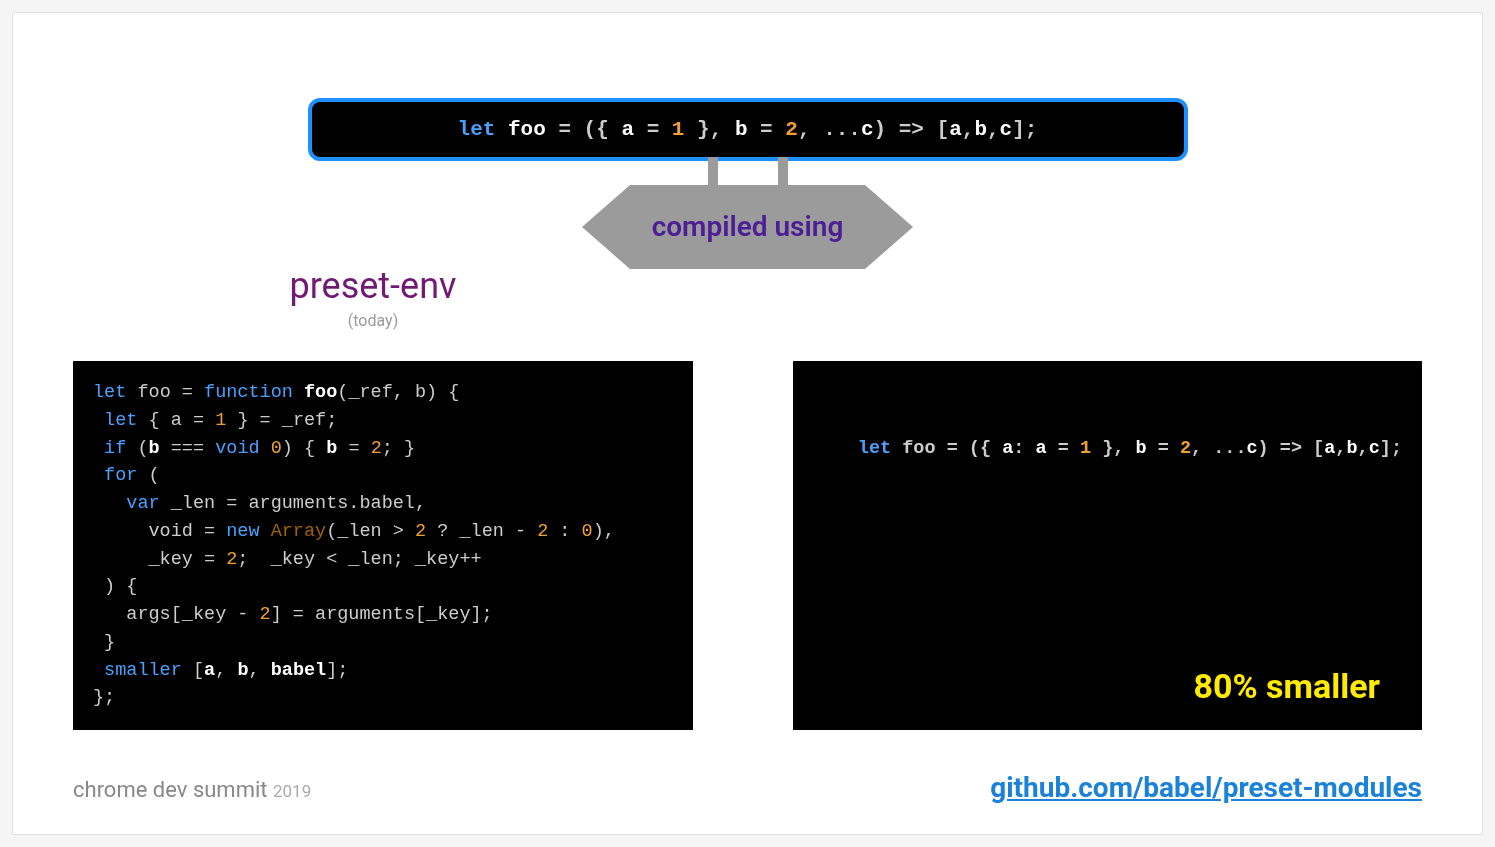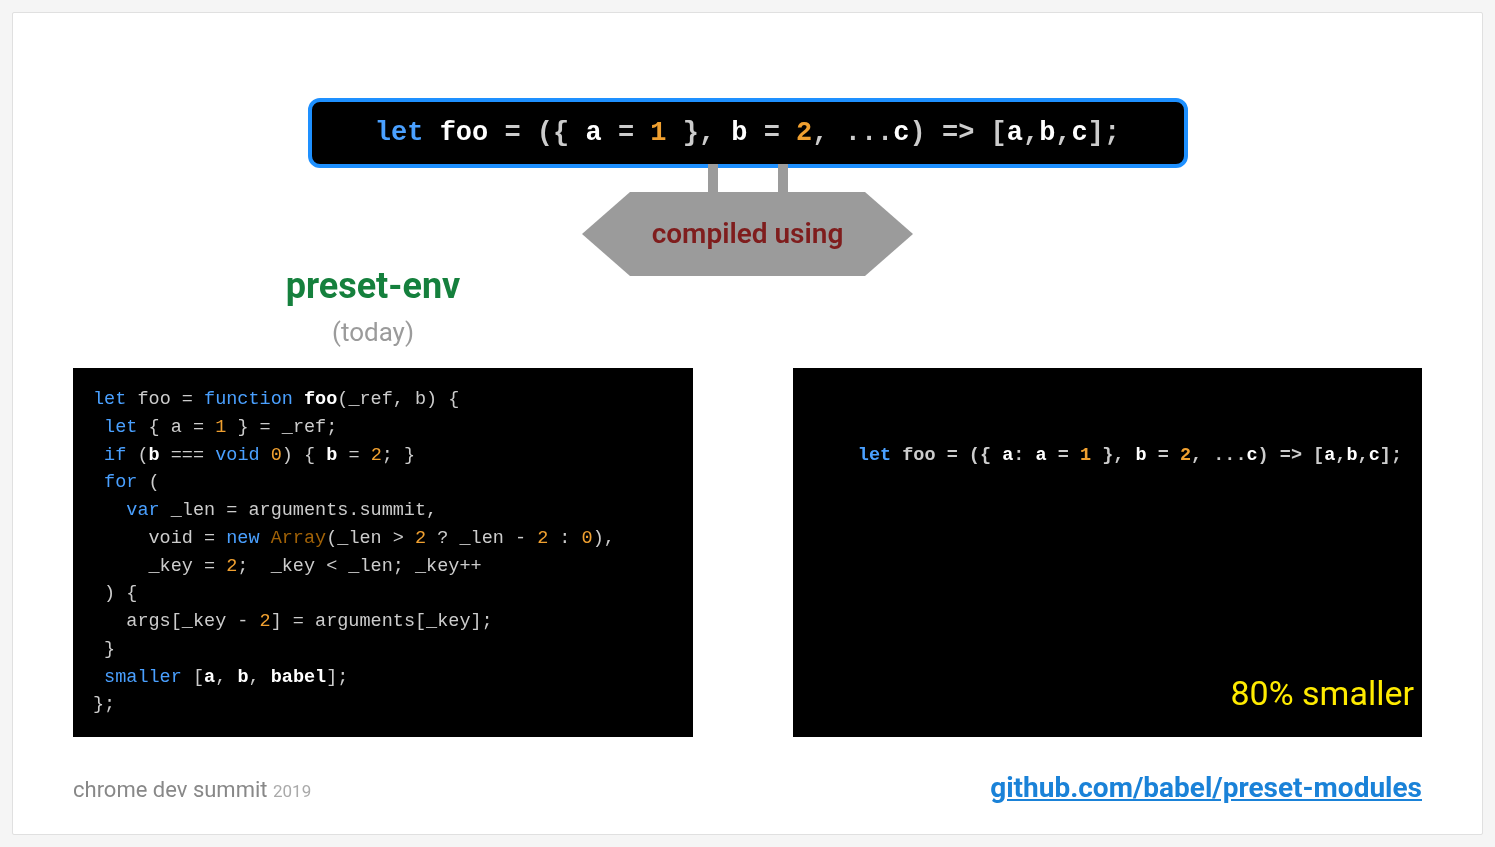--- a/index.html
+++ b/index.html
@@ -19,21 +19,21 @@
     padding: 60px 60px 40px 60px;
   }
   .top-code {
     margin: 25px auto 0 auto;
     width: 880px;
     background: #000;
     border: 4px solid #1e90ff;
     border-radius: 12px;
     padding: 16px 28px;
     font-family: "SFMono-Regular", Consolas, "Courier New", monospace;
-    font-size: 27px;
+    font-size: 21px;
     font-weight: 600;
     color: #fff;
     white-space: pre;
     text-align: center;
   }
   .connector-row {
     display: flex;
     justify-content: center;
     margin-top: -4px;
   }
@@ -69,21 +69,21 @@
     border-right: 48px solid #9b9b9b;
   }
   .arrow-head-r {
     width: 0; height: 0;
     border-top: 42px solid transparent;
     border-bottom: 42px solid transparent;
     border-left: 48px solid #9b9b9b;
   }
   .arrow-body {
     background: #9b9b9b;
-    color: #7f1d1d;
+    color: #4c1d95;
     font-size: 28px;
     font-weight: 600;
     padding: 24px 22px;
     line-height: 36px;
   }
   .labels {
     position: absolute;
     top: 252px;
     left: 0;
     right: 0;
@@ -91,27 +91,27 @@
     justify-content: space-between;
     padding: 0 60px;
   }
   .label-col {
     width: 600px;
     text-align: center;
   }
   .label-col.right { margin-left: auto; }
   .label-title {
     font-size: 36px;
-    font-weight: 700;
-    color: #15803d;
+    font-weight: 400;
+    color: #701a75;
   }
   .label-sub {
-    font-size: 26px;
+    font-size: 16px;
     color: #9b9b9b;
-    margin-top: 10px;
+    margin-top: 4px;
   }
   .panels {
     display: flex;
     gap: 100px;
     margin-top: 92px;
   }
   .panel {
     flex: 1;
     background: #000;
     padding: 18px 20px;
@@ -120,25 +120,25 @@
     line-height: 1.5;
     color: #fff;
     white-space: pre;
     position: relative;
     min-height: 330px;
   }
   .panel.right { font-weight: 600; }
   .badge {
     position: absolute;
     bottom: 18px;
-    right: 8px;
+    right: 42px;
     color: #ffeb00;
     font-family: -apple-system, BlinkMacSystemFont, "Segoe UI", Roboto, sans-serif;
     font-size: 34px;
-    font-weight: 400;
+    font-weight: 700;
   }
   .footer {
     position: absolute;
     bottom: 30px;
     left: 60px;
     right: 60px;
     display: flex;
     justify-content: space-between;
     align-items: baseline;
   }
@@ -190,21 +190,21 @@
       <div class="label-title">preset-env</div>
       <div class="label-sub">(today)</div>
     </div>
   </div>
 
   <div class="panels">
     <div class="panel"><span class="kw">let </span><span class="pale">foo = </span><span class="kw">function </span><span class="id">foo</span><span class="pale">(_ref, b) {</span>
  <span class="kw">let </span><span class="pale">{ a = </span><span class="num">1 </span><span class="pale">} = _ref;</span>
  <span class="kw">if </span><span class="pale">(</span><span class="id">b </span><span class="pale">=== </span><span class="kw">void </span><span class="num">0</span><span class="pale">) { </span><span class="id">b </span><span class="pale">= </span><span class="num">2</span><span class="pale">; }</span>
  <span class="kw">for </span><span class="pale">(</span>
-   <span class="kw">var </span><span class="pale">_len = arguments.summit,</span>
+   <span class="kw">var </span><span class="pale">_len = arguments.babel,</span>
      <span class="pale">void = </span><span class="kw">new </span><span class="fn">Array</span><span class="pale">(_len &gt; </span><span class="num">2 </span><span class="pale">? _len - </span><span class="num">2 </span><span class="pale">: </span><span class="num">0</span><span class="pale">),</span>
      <span class="pale">_key = </span><span class="num">2</span><span class="pale">;  _key &lt; _len; _key++</span>
  <span class="pale">) {</span>
    <span class="pale">args[_key - </span><span class="num">2</span><span class="pale">] = arguments[_key];</span>
  <span class="pale">}</span>
  <span class="kw">smaller </span><span class="pale">[</span><span class="id">a</span><span class="pale">, </span><span class="id">b</span><span class="pale">, </span><span class="id">babel</span><span class="pale">];</span>
 <span class="pale">};</span></div>
     <div class="panel right">
       
     <span class="kw">let </span><span class="pale">foo = ({ </span><span class="id">a</span><span class="pale">: </span><span class="id">a </span><span class="pale">= </span><span class="num">1 </span><span class="pale">}, </span><span class="id">b </span><span class="pale">= </span><span class="num">2</span><span class="pale">, ...</span><span class="id">c</span><span class="pale">) =&gt; [</span><span class="id">a</span><span class="pale">,</span><span class="id">b</span><span class="pale">,</span><span class="id">c</span><span class="pale">];</span><div class="badge">80% smaller</div></div>

